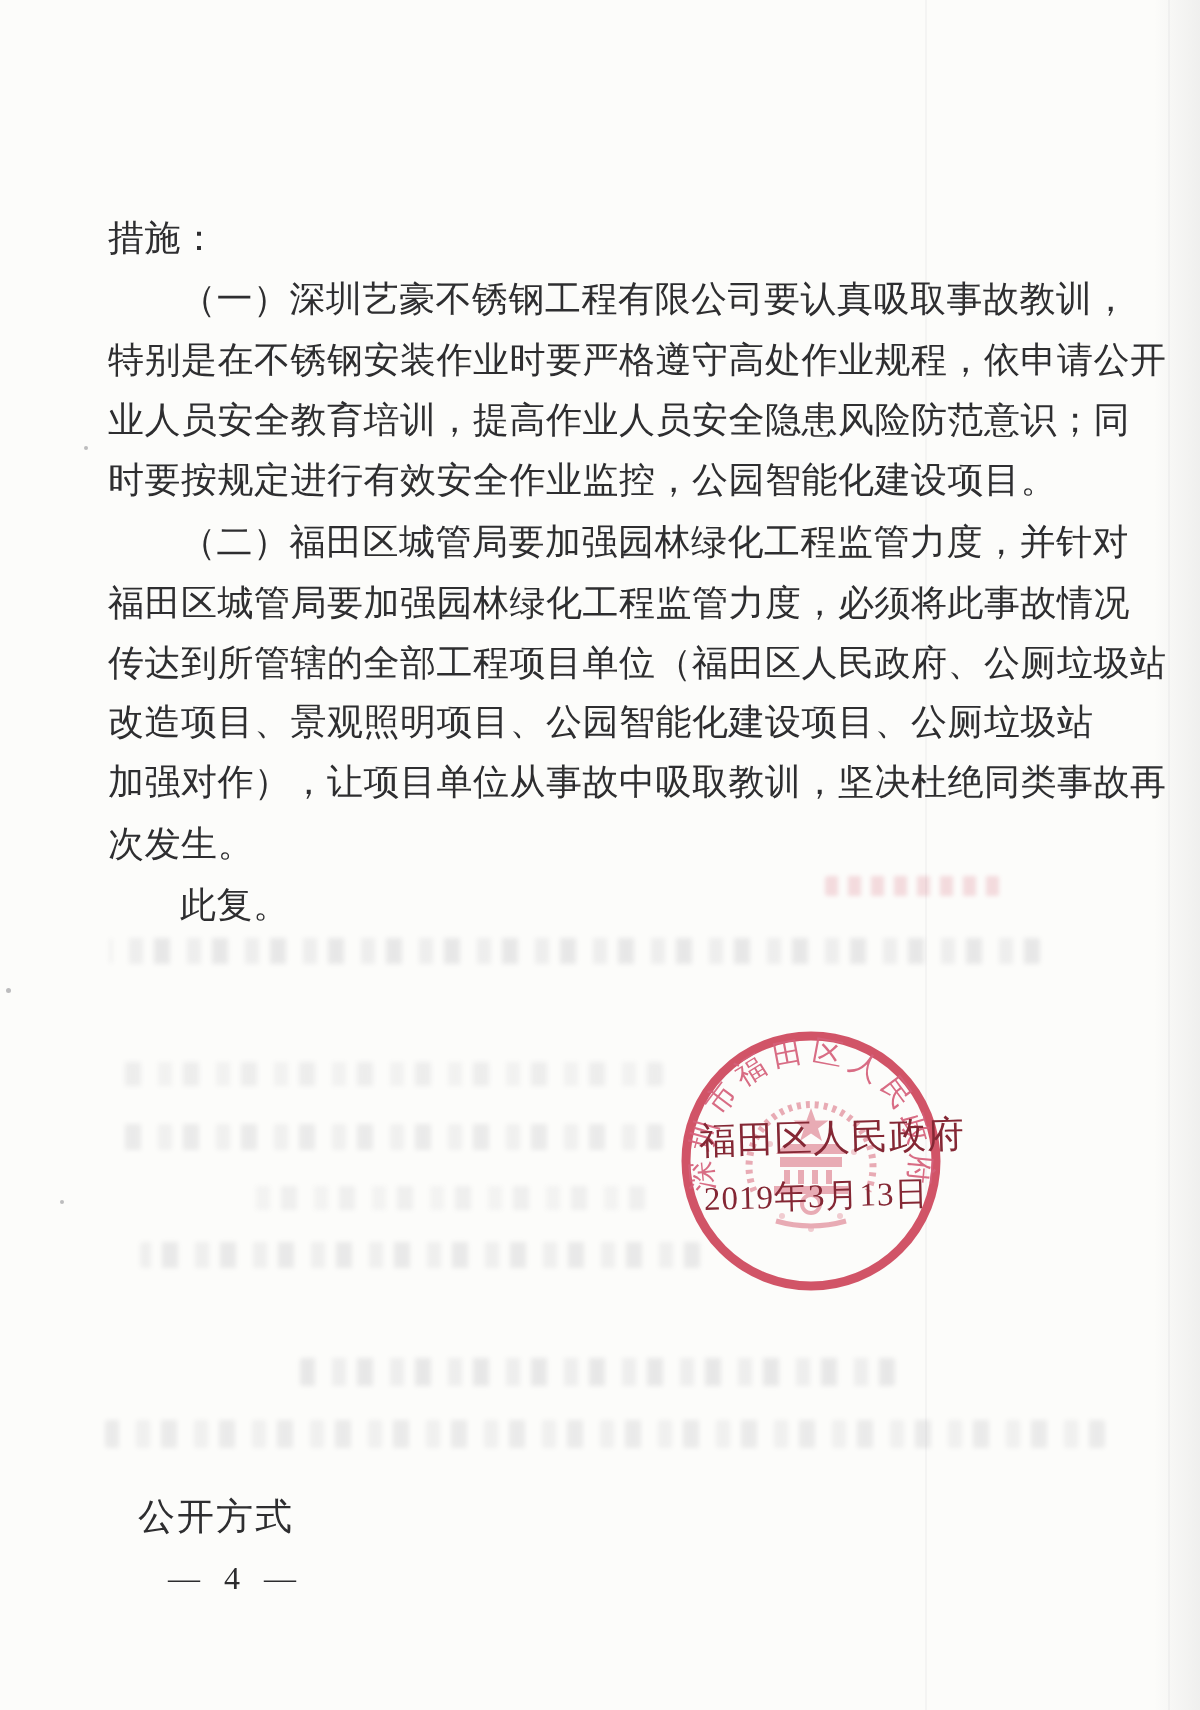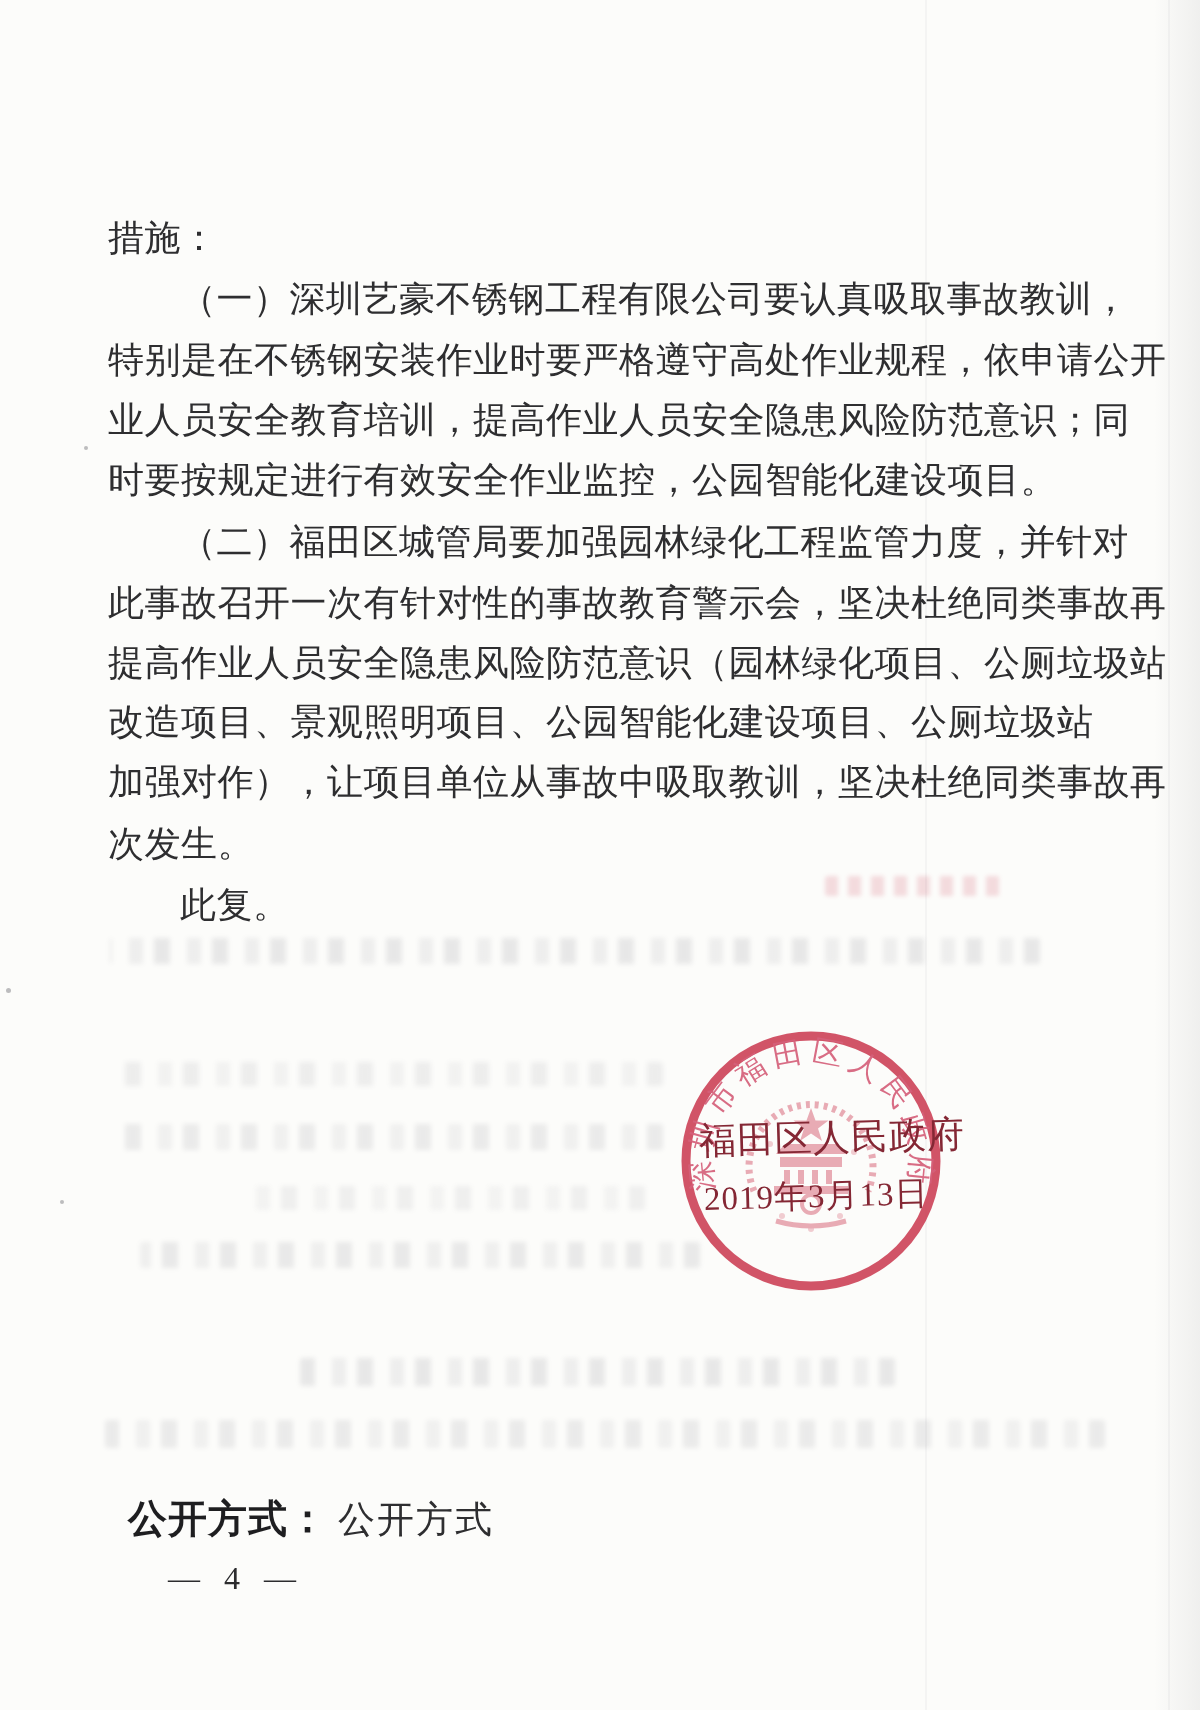--- a/index.html
+++ b/index.html
@@ -96,22 +96,22 @@
 
 <div class="page">
 
   <div>
     <div class="line" style="top:216px">措施：</div>
     <div class="line indent" style="top:277px">（一）深圳艺豪不锈钢工程有限公司要认真吸取事故教训，</div>
     <div class="line" style="top:338px">特别是在不锈钢安装作业时要严格遵守高处作业规程，依申请公开</div>
     <div class="line" style="top:398px">业人员安全教育培训，提高作业人员安全隐患风险防范意识；同</div>
     <div class="line" style="top:458px">时要按规定进行有效安全作业监控，公园智能化建设项目。</div>
     <div class="line indent" style="top:520px">（二）福田区城管局要加强园林绿化工程监管力度，并针对</div>
-    <div class="line" style="top:581px">此事故召开一次有针对性的事故教育警示会，坚决杜绝同类事故再</div>
-    <div class="line" style="top:641px">提高作业人员安全隐患风险防范意识（园林绿化项目、公厕垃圾站</div>
+    <div class="line" style="top:581px">福田区城管局要加强园林绿化工程监管力度，必须将此事故情况</div>
+    <div class="line" style="top:641px">传达到所管辖的全部工程项目单位（福田区人民政府、公厕垃圾站</div>
     <div class="line" style="top:700px">改造项目、景观照明项目、公园智能化建设项目、公厕垃圾站</div>
     <div class="line" style="top:760px">加强对作），让项目单位从事故中吸取教训，坚决杜绝同类事故再</div>
     <div class="line" style="top:822px">次发生。</div>
     <div class="line indent" style="top:883px">此复。</div>
   </div>
 
   <div class="ghost" style="left:110px;top:938px;width:930px;height:26px;opacity:.28"></div>
   <div class="ghost" style="left:118px;top:1062px;width:545px;height:24px;opacity:.20"></div>
   <div class="ghost" style="left:118px;top:1124px;width:545px;height:26px;opacity:.24"></div>
   <div class="ghost" style="left:245px;top:1186px;width:400px;height:24px;opacity:.18"></div>
@@ -164,18 +164,17 @@
         <circle cx="108" cy="192" r="3" stroke="none" opacity=".6"></circle>
         <circle cx="137" cy="205" r="3" stroke="none" opacity=".6"></circle>
       </g>
     </svg>
   </div>
 
   <div class="seal-issuer">福田区人民政府</div>
   <div class="seal-date">2019年3月13日</div>
 
   <div class="disclosure">
-    <span class="disc-label">公开方式：</span>
     <span class="disc-value">公开方式</span>
   </div>
   <div class="page-number">— 4 —</div>
 
 </div>
 
 </body></html>

